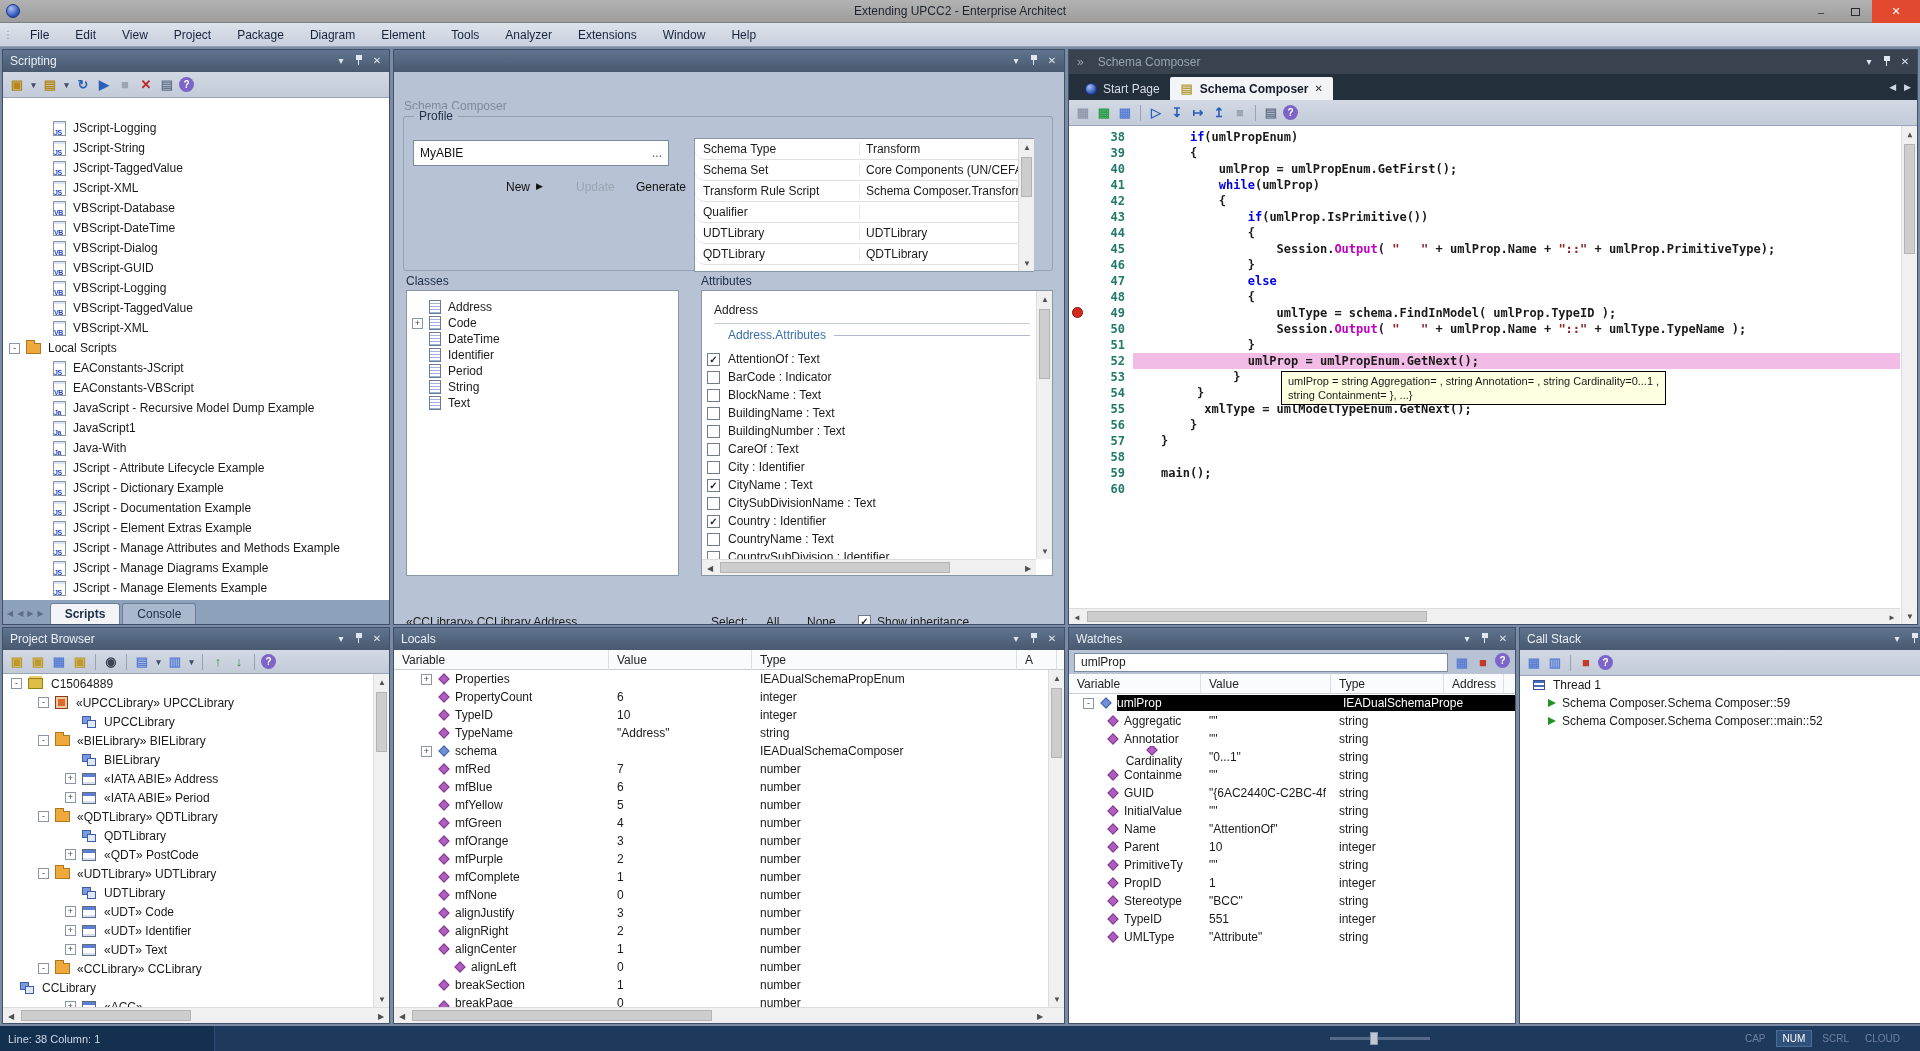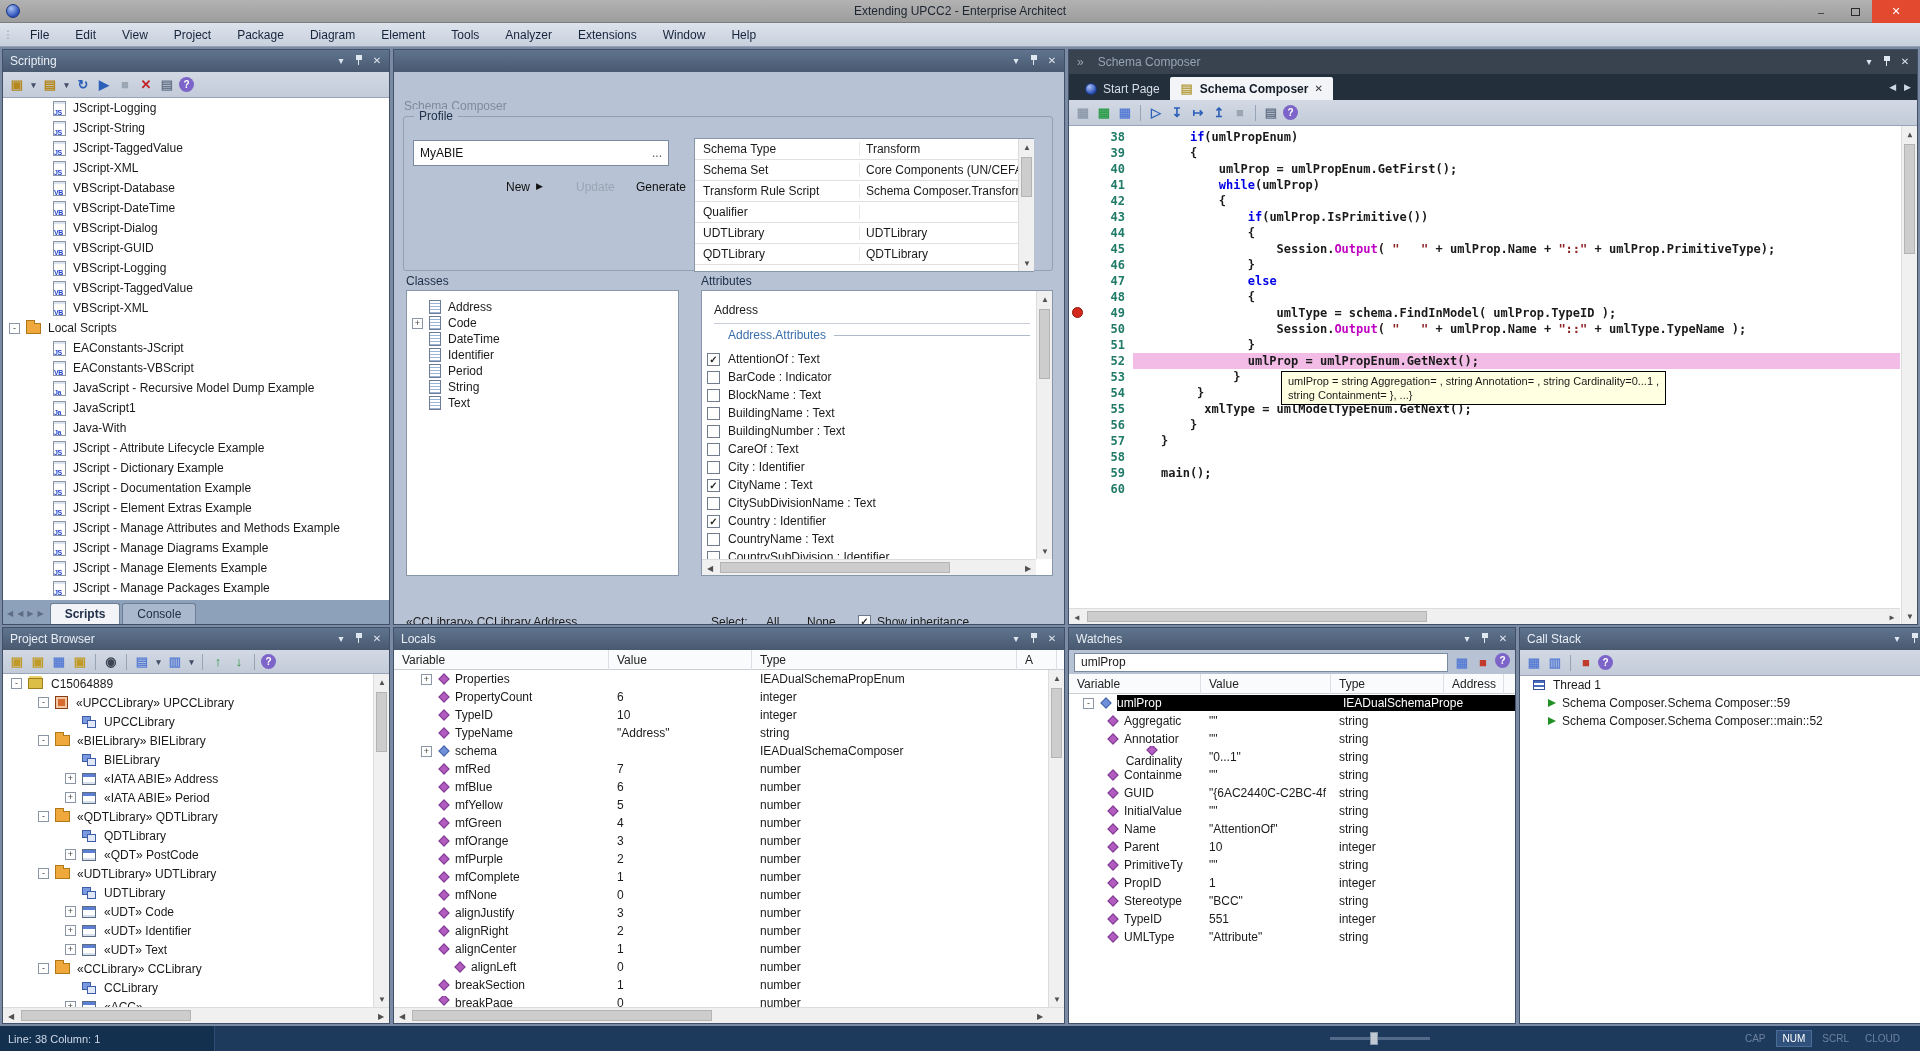--- a/index.html
+++ b/index.html
@@ -127,21 +127,21 @@
   
   .sc-title { position:absolute; left:10px; top:27px; color:#7e8a9a; }
   .groupbox { position:absolute; border:1px solid #93a0b2; border-radius:3px; }
   .gb-legend { position:absolute; top:-8px; left:10px; background:#b7c3d4; padding:0 5px; color:#20304a; }
   .scinput { position:absolute; background:#fff; border:1px solid #7a8aa0; display:flex;
              align-items:center; padding:0 6px; color:#111; }
   .scinput .dots { margin-left:auto; color:#555; }
   .scbtn { position:absolute; color:#111; }
   .scbtn.disabled { color:#9aa4b2; }
   .propgrid { position:absolute; background:#fff; border:1px solid #8896aa; }
-  .pgrow { height:21px; display:flex; align-items:center; border-bottom:1px solid #e0e0e0; }
+  .pgrow { height:21px; display:flex; align-items:center; border-bottom:1px solid #e0e0e0;border-radius:10px; }
   .pgname { width:165px; padding-left:8px; border-right:1px solid #e8e8e8; overflow:hidden; white-space:nowrap; }
   .pgval { flex:1; padding-left:6px; overflow:hidden; white-space:nowrap; }
   .seclabel { position:absolute; color:#20304a; }
   .attr-head { color:#1a1a1a; }
   .attr-group { color:#3a6fad; white-space:nowrap; display:flex; align-items:center; }
   .attr-group::after { content:""; flex:1; height:1px; background:#aebacc; margin-left:8px; }
   .sc-footer { position:absolute; color:#1a1a1a; }
 
   
   .gridhead { height:20px; flex:0 0 20px; background:#fafbfc; border-bottom:1px solid #c8cdd6;
@@ -216,21 +216,21 @@
         <span class="ti" style="color: rgb(180, 136, 29);">▤</span>
         <span class="ti dd" style="color: rgb(68, 80, 106);">▾</span>
         <span class="ti" style="color: rgb(43, 95, 184);">↻</span>
         <span class="ti" style="color: rgb(43, 95, 184);">▶</span>
         <span class="ti" style="color: rgb(154, 166, 180);">■</span>
         <span class="ti" style="color: rgb(194, 34, 34);">✕</span>
         <span class="ti" style="color: rgb(104, 119, 140);">▤</span>
         <span class="ti round" style="color: rgb(255, 255, 255); background: rgb(124, 100, 200);">?</span>
       </div>
     <div class="whitebox" style="flex:1">
-        <div class="trow" style="height: 20px; padding-left: 50px;">
+        <div class="trow" style="height: 20px; padding-left: 50px; margin-top: 20px;">
           <span class="doc">
             <i>JS</i>
           </span>
           <span>JScript-Logging</span>
         </div>
         <div class="trow" style="height: 20px; padding-left: 50px;">
           <span class="doc">
             <i>JS</i>
           </span>
           <span>JScript-String</span>
@@ -746,21 +746,21 @@
         <div class="trow" style="height: 19px; padding-left: 62px;">
           <span class="exp">+</span>
           <span class="elico"></span>
           <span>«UDT» Text</span>
         </div>
         <div class="trow" style="height: 19px; padding-left: 35px;">
           <span class="exp">-</span>
           <span class="fol"></span>
           <span>«CCLibrary» CCLibrary</span>
         </div>
-        <div class="trow" style="height: 19px; padding-left: 62px;">
+        <div class="trow" style="height: 19px; ">
           <span style="flex: 0 0 17px;"></span>
           <span class="diaico"></span>
           <span>CCLibrary</span>
         </div>
         <div class="trow" style="height: 19px; padding-left: 62px;">
           <span class="exp">+</span>
           <span class="elico"></span>
           <span>«ACC» ...</span>
         </div>
         <div class="sbv" style="right: 0px; top: 0px; bottom: 0px;">
@@ -948,21 +948,21 @@
         <div class="grow">
           <span class="gc" style="width: 215px; display: flex; align-items: center; padding-left: 27px;">
             <span style="flex: 0 0 17px;"></span>
             <span class="dia purple"></span>
             <span>breakSection</span>
           </span>
           <span class="gc" style="width: 143px; padding-left: 8px;">1</span>
           <span class="gc" style="flex: 1 1 0%; padding-left: 8px;">number</span>
         </div>
         <div class="grow">
-          <span class="gc" style="width: 215px; display: flex; align-items: flex-start; padding-left: 27px;">
+          <span class="gc" style="width: 215px; display: flex; align-items: flex-end; padding-left: 27px;">
             <span style="flex: 0 0 17px;"></span>
             <span class="dia purple"></span>
             <span>breakPage</span>
           </span>
           <span class="gc" style="width: 143px; padding-left: 8px;">0</span>
           <span class="gc" style="flex: 1 1 0%; padding-left: 8px;">number</span>
         </div>
         <div class="sbv" style="right: 0px; top: 0px; bottom: 0px;">
           <span class="sba" style="top: 0px;">▲</span>
           <span class="sbt" style="left: 2px; top: 18px; width: 11px; height: 70px;"></span>

